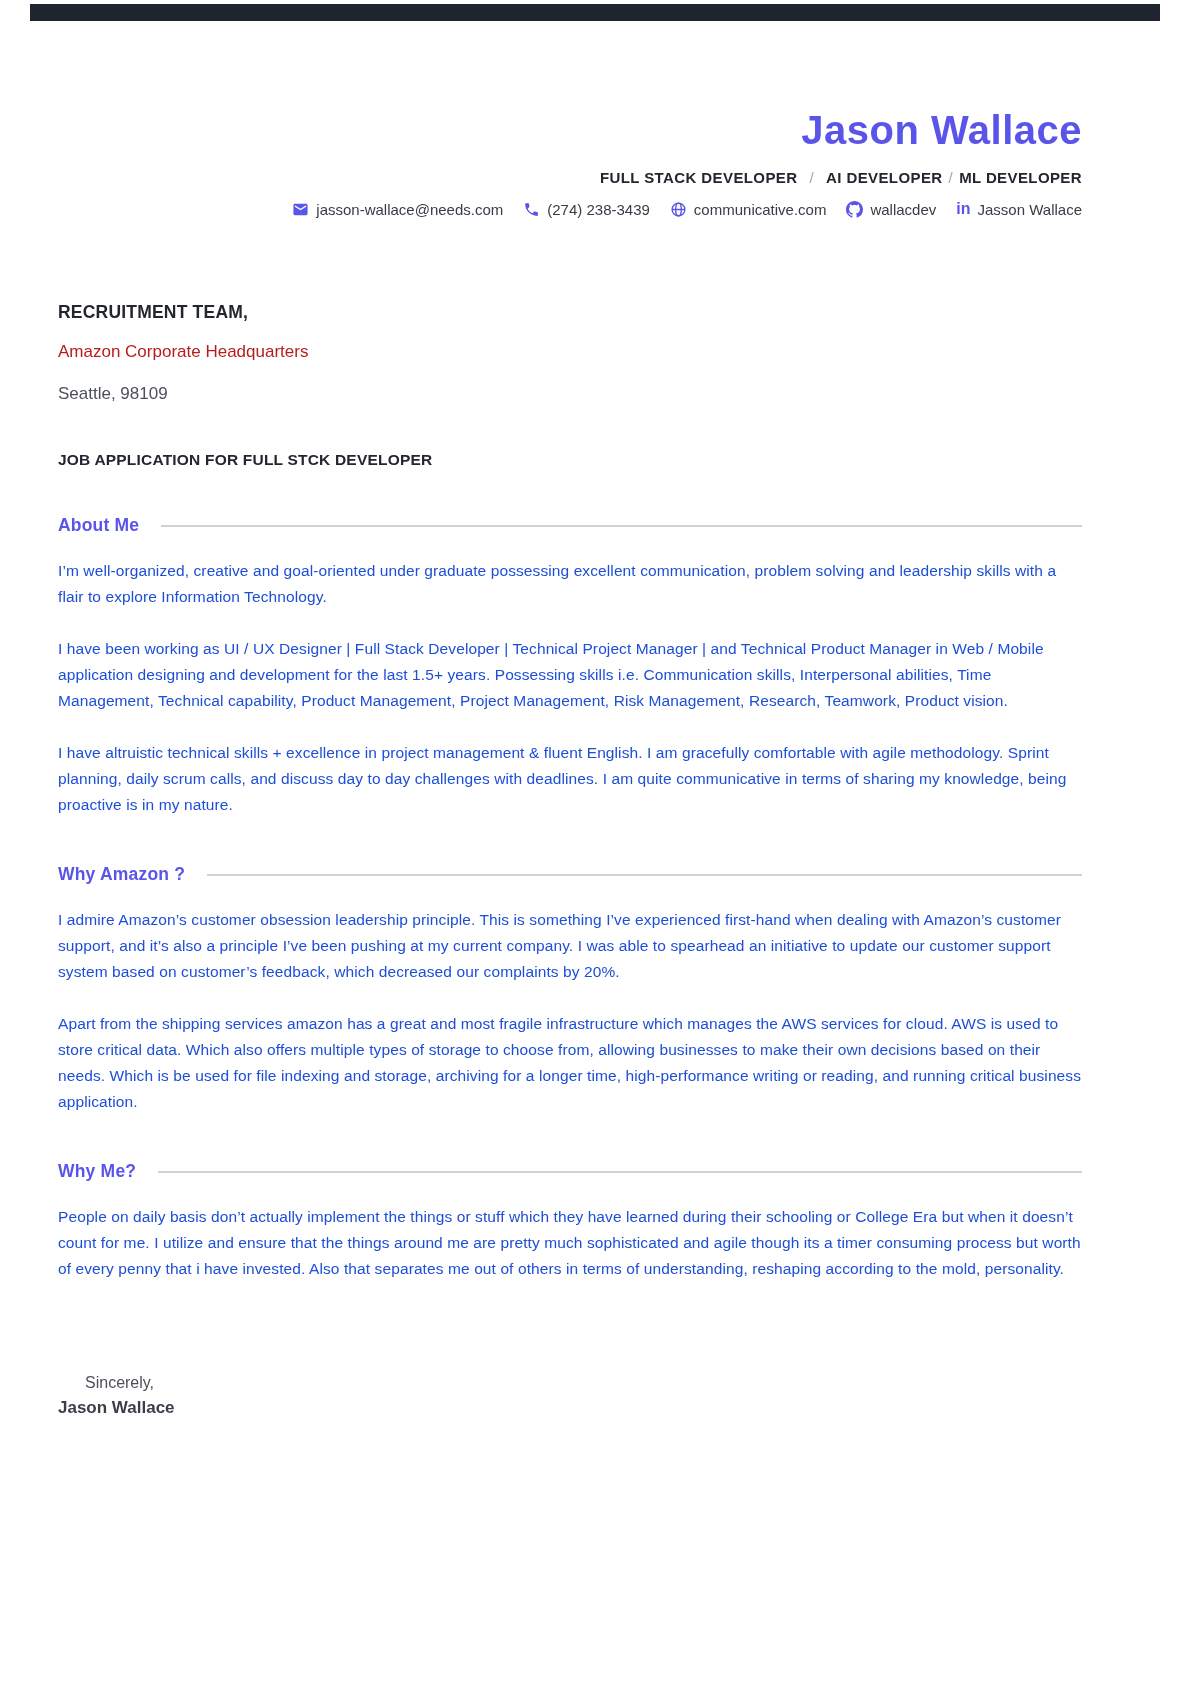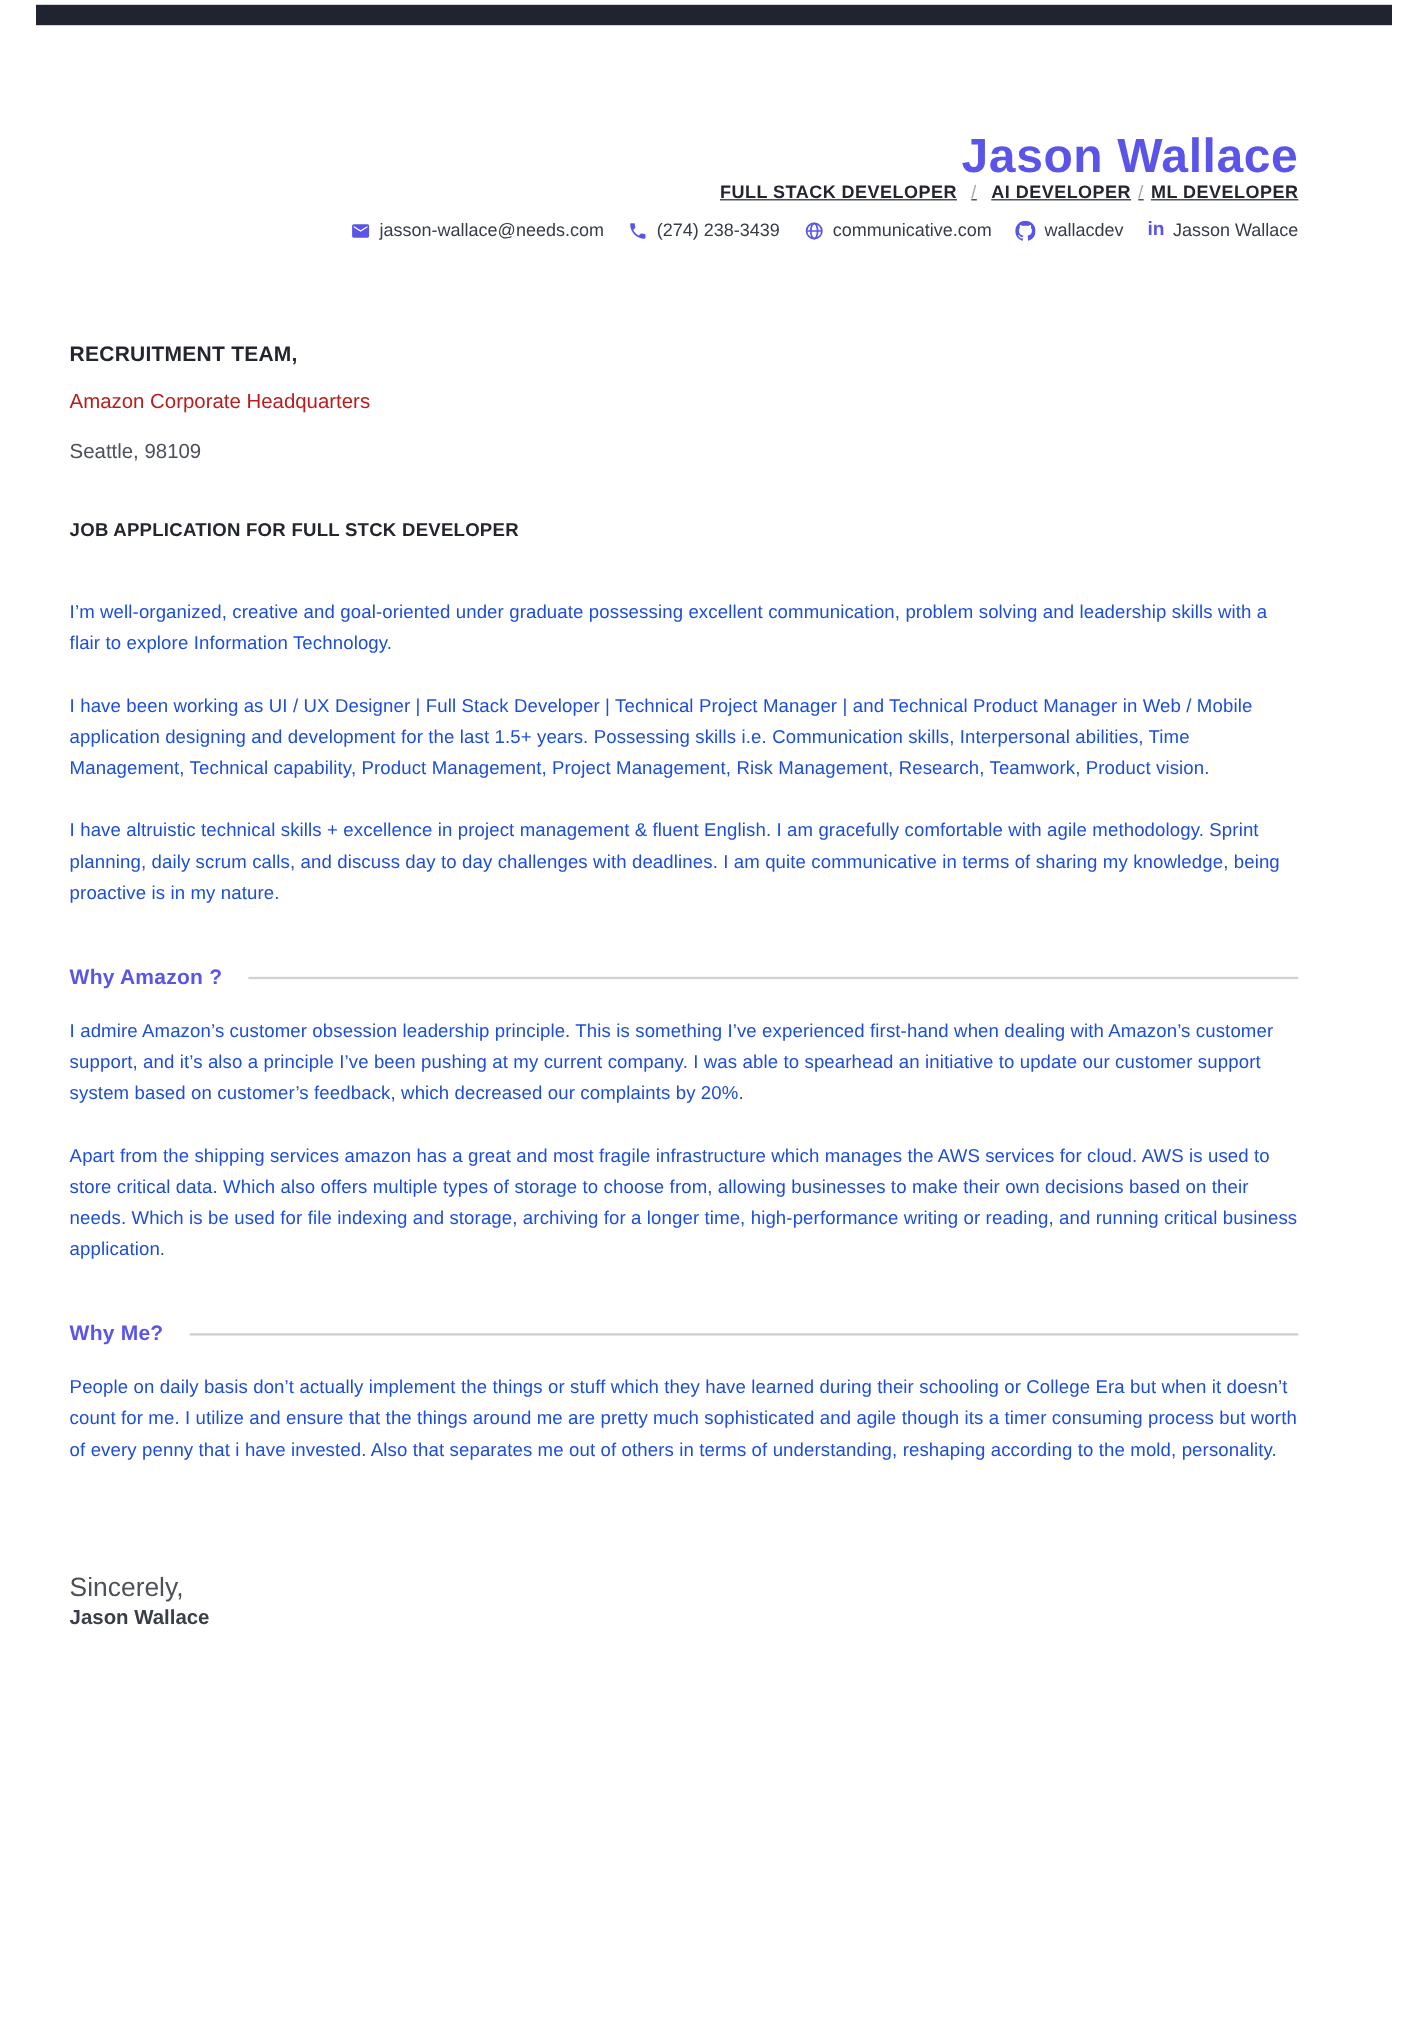--- a/index.html
+++ b/index.html
@@ -18,23 +18,22 @@
   .page {
     padding: 0 108px 0 58px;
   }
   
   .header { text-align: right; padding-top: 108px; }
   .name {
     font-size: 40px; font-weight: 700; color: #5a55e8; letter-spacing: 0.5px;
     line-height: 1.1;
   }
   .roles {
-    font-size: 15px; font-weight: 700; color: #23262f;
+    margin-top: 17px; font-size: 15px; font-weight: 700; color: #23262f;
     letter-spacing: 0.4px;
-    text-decoration: underline;
   }
   .role-sep { color: #a2a6af; font-weight: 400; padding: 0 6px; }
   .role-sep.wide { padding: 0 12px; }
   .contacts {
     margin-top: 14px; display: flex; justify-content: flex-end;
     align-items: center; gap: 20px; font-size: 15px; color: #373c47;
   }
   .contact { display: inline-flex; align-items: center; gap: 7px; }
   .cicon { width: 17px; height: 17px; display: inline-block; flex: 0 0 auto; }
   .cicon svg { width: 100%; height: 100%; display: block; }
@@ -60,21 +59,21 @@
   }
   .section-rule { flex: 1; height: 2px; background: #d2d2d4; margin-left: 22px; }
   .section-body { margin-top: 22px; }
   .para {
     font-size: 15.5px; line-height: 26px; color: #1d4ed8; margin-bottom: 26px;
     letter-spacing: 0.1px;
   }
   .para:last-child { margin-bottom: 0; }
   
   .closing { margin-top: 88px; }
-  .closing-salutation { font-size: 22px; color: #4c5059; line-height: 26px; }
+  .closing-salutation { font-size: 16px; color: #4c5059; line-height: 26px; margin-left: 27px; }
   .closing-name { font-size: 17px; font-weight: 700; color: #3a3e48; margin-top: 2px; }
 </style>
 </head>
 <body>
 
 <div class="top-band"></div>
 
 <div class="page">
 
   <div class="header">
@@ -132,20 +131,24 @@
 
   <div class="recipient">
     <div class="recipient-team">RECRUITMENT TEAM,</div>
     <div class="recipient-org">Amazon Corporate Headquarters</div>
     <div class="recipient-city">Seattle, 98109</div>
   </div>
 
   <div class="subject">JOB APPLICATION FOR FULL STCK DEVELOPER</div>
 
   <div class="section">
+    <div class="section-head">
+      <span class="section-title">About Me</span>
+      <span class="section-rule"></span>
+    </div>
     <div class="section-body">
       <p class="para">I’m well-organized, creative and goal-oriented under graduate possessing excellent communication, problem solving and leadership skills with a flair to explore Information Technology.</p>
       <p class="para">I have been working as UI / UX Designer | Full Stack Developer | Technical Project Manager | and Technical Product Manager in Web / Mobile application designing and development for the last 1.5+ years. Possessing skills i.e. Communication skills, Interpersonal abilities, Time Management, Technical capability, Product Management, Project Management, Risk Management, Research, Teamwork, Product vision.</p>
       <p class="para">I have altruistic technical skills + excellence in project management &amp; fluent English. I am gracefully comfortable with agile methodology. Sprint planning, daily scrum calls, and discuss day to day challenges with deadlines. I am quite communicative in terms of sharing my knowledge, being proactive is in my nature.</p>
     </div>
   </div>
 
   <div class="section">
     <div class="section-head">
       <span class="section-title">Why Amazon ?</span>

